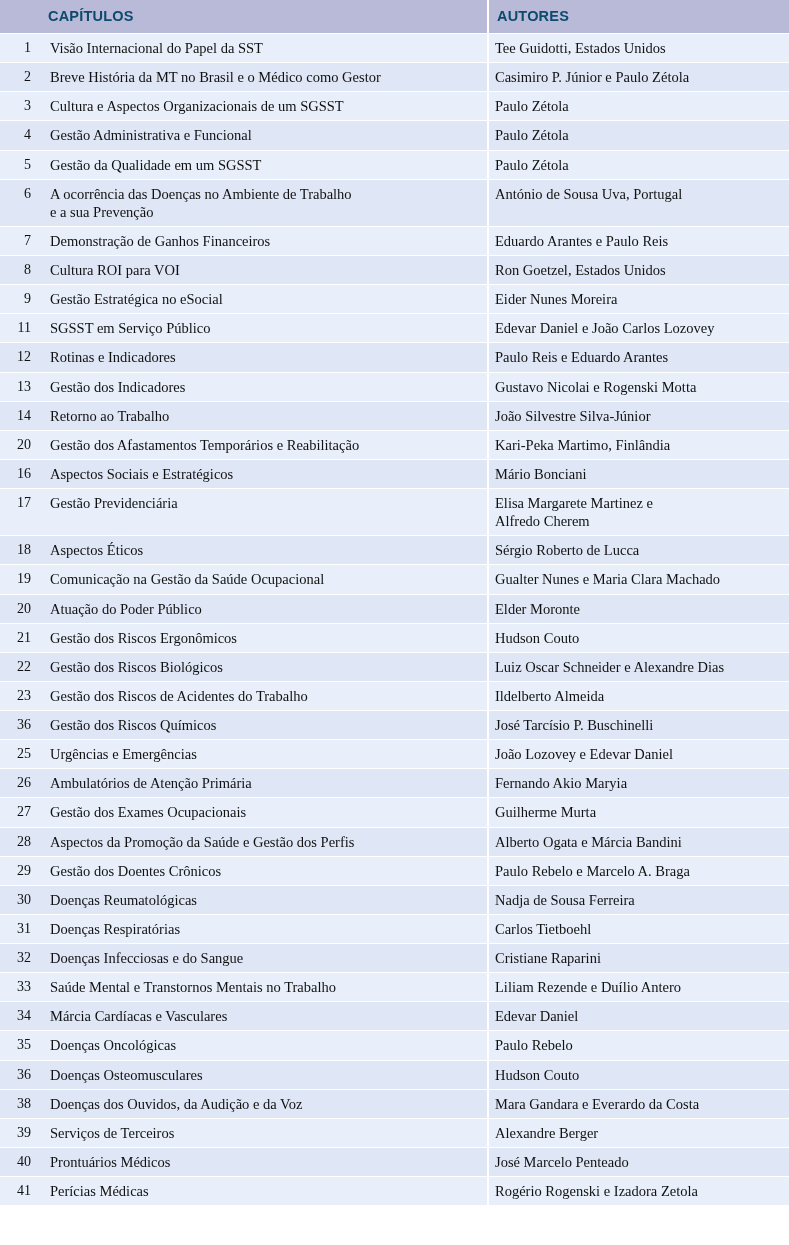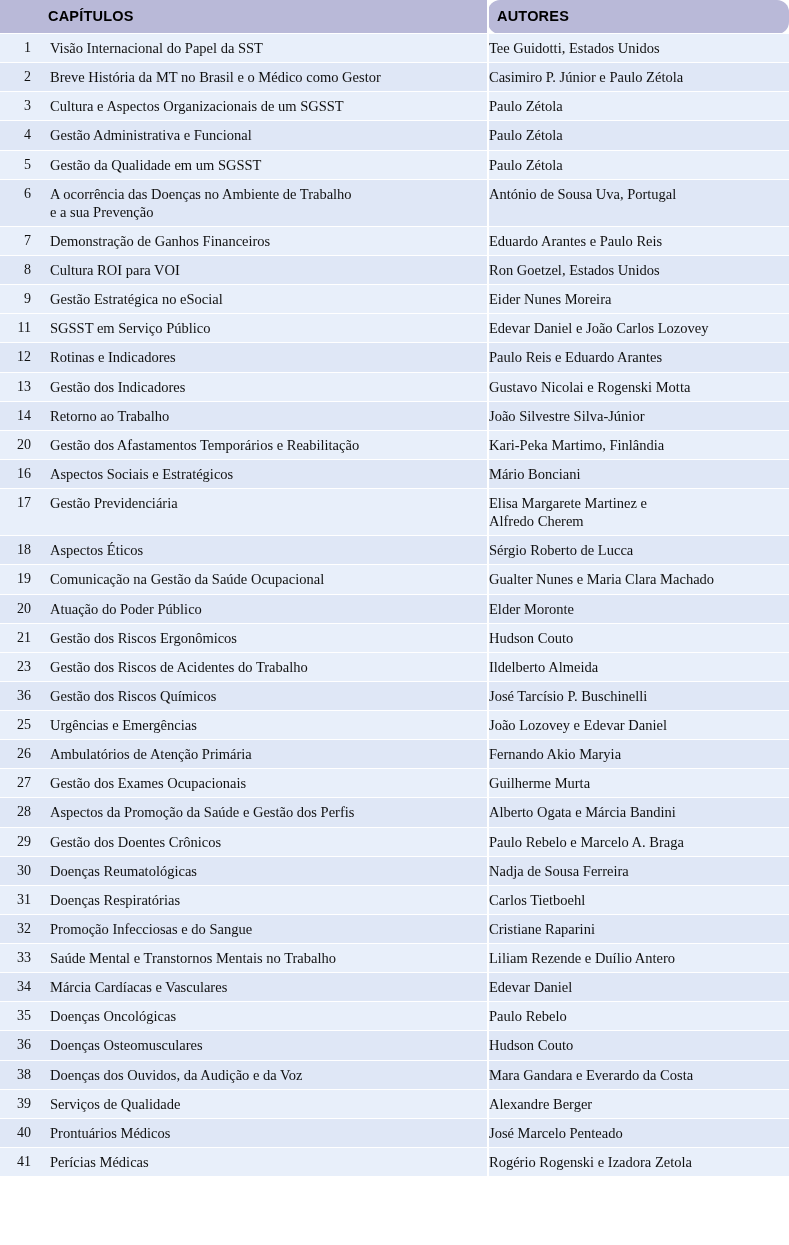--- a/index.html
+++ b/index.html
@@ -21,56 +21,55 @@
     border-collapse: collapse;
     width: 789px;
     table-layout: fixed;
   }
   table.toc col.c-num { width: 40px; }
   table.toc col.c-chap { width: 448px; }
   table.toc col.c-aut { width: 301px; }
 
   table.toc thead th {
     background: #b9b9d8;
-    color: #000000;
+    color: #0c4a6e;
     font-family: "Liberation Sans", sans-serif;
     font-weight: bold;
     font-size: 14.5px;
     text-align: left;
     letter-spacing: 0.2px;
     padding: 6px 8px 7px 8px;
     border-bottom: 1px solid #ffffff;
     height: 20px;
     vertical-align: middle;
   }
   table.toc thead th.th-num {
     padding-left: 4px;
   }
   table.toc thead th.th-aut {
     border-left: 2px solid #ffffff;
-    border-radius: 12px;
   }
 
   table.toc tbody td {
     font-size: 14.5px;
     padding: 5px 8px 5px 10px;
     vertical-align: top;
     line-height: 1.25;
     border-bottom: 1px solid #ffffff;
   }
   table.toc tbody td.num {
     text-align: right;
     padding-right: 9px;
     padding-left: 2px;
     font-size: 14px;
     white-space: nowrap;
   }
   table.toc tbody td.aut {
     border-left: 2px solid #ffffff;
-    padding-left: 0;
+    padding-left: 6px;
   }
   table.toc tbody tr.odd td {
     background: #e8effa;
   }
   table.toc tbody tr.even td {
     background: #dfe7f6;
   }
   .nb { white-space: pre-line; }
 </style>
 </head>
@@ -186,20 +185,25 @@
         <tr class="even">
           <td class="num">20</td>
           <td class="chap nb">Atuação do Poder Público</td>
           <td class="aut nb">Elder Moronte</td>
         </tr>
         <tr class="odd">
           <td class="num">21</td>
           <td class="chap nb">Gestão dos Riscos Ergonômicos</td>
           <td class="aut nb">Hudson Couto</td>
         </tr>
+        <tr class="even">
+          <td class="num">22</td>
+          <td class="chap nb">Gestão dos Riscos Biológicos</td>
+          <td class="aut nb">Luiz Oscar Schneider e Alexandre Dias</td>
+        </tr>
         <tr class="odd">
           <td class="num">23</td>
           <td class="chap nb">Gestão dos Riscos de Acidentes do Trabalho</td>
           <td class="aut nb">Ildelberto Almeida</td>
         </tr>
         <tr class="even">
           <td class="num">36</td>
           <td class="chap nb">Gestão dos Riscos Químicos</td>
           <td class="aut nb">José Tarcísio P. Buschinelli</td>
         </tr>
@@ -233,21 +237,21 @@
           <td class="chap nb">Doenças Reumatológicas</td>
           <td class="aut nb">Nadja de Sousa Ferreira</td>
         </tr>
         <tr class="odd">
           <td class="num">31</td>
           <td class="chap nb">Doenças Respiratórias</td>
           <td class="aut nb">Carlos Tietboehl</td>
         </tr>
         <tr class="even">
           <td class="num">32</td>
-          <td class="chap nb">Promoção Infecciosas e do Sangue</td>
+          <td class="chap nb">Doenças Infecciosas e do Sangue</td>
           <td class="aut nb">Cristiane Raparini</td>
         </tr>
         <tr class="odd">
           <td class="num">33</td>
           <td class="chap nb">Saúde Mental e Transtornos Mentais no Trabalho</td>
           <td class="aut nb">Liliam Rezende e Duílio Antero</td>
         </tr>
         <tr class="even">
           <td class="num">34</td>
           <td class="chap nb">Márcia Cardíacas e Vasculares</td>
@@ -263,21 +267,21 @@
           <td class="chap nb">Doenças Osteomusculares</td>
           <td class="aut nb">Hudson Couto</td>
         </tr>
         <tr class="even">
           <td class="num">38</td>
           <td class="chap nb">Doenças dos Ouvidos, da Audição e da Voz</td>
           <td class="aut nb">Mara Gandara e Everardo da Costa</td>
         </tr>
         <tr class="odd">
           <td class="num">39</td>
-          <td class="chap nb">Serviços de Qualidade</td>
+          <td class="chap nb">Serviços de Terceiros</td>
           <td class="aut nb">Alexandre Berger</td>
         </tr>
         <tr class="even">
           <td class="num">40</td>
           <td class="chap nb">Prontuários Médicos</td>
           <td class="aut nb">José Marcelo Penteado</td>
         </tr>
         <tr class="odd">
           <td class="num">41</td>
           <td class="chap nb">Perícias Médicas</td>

